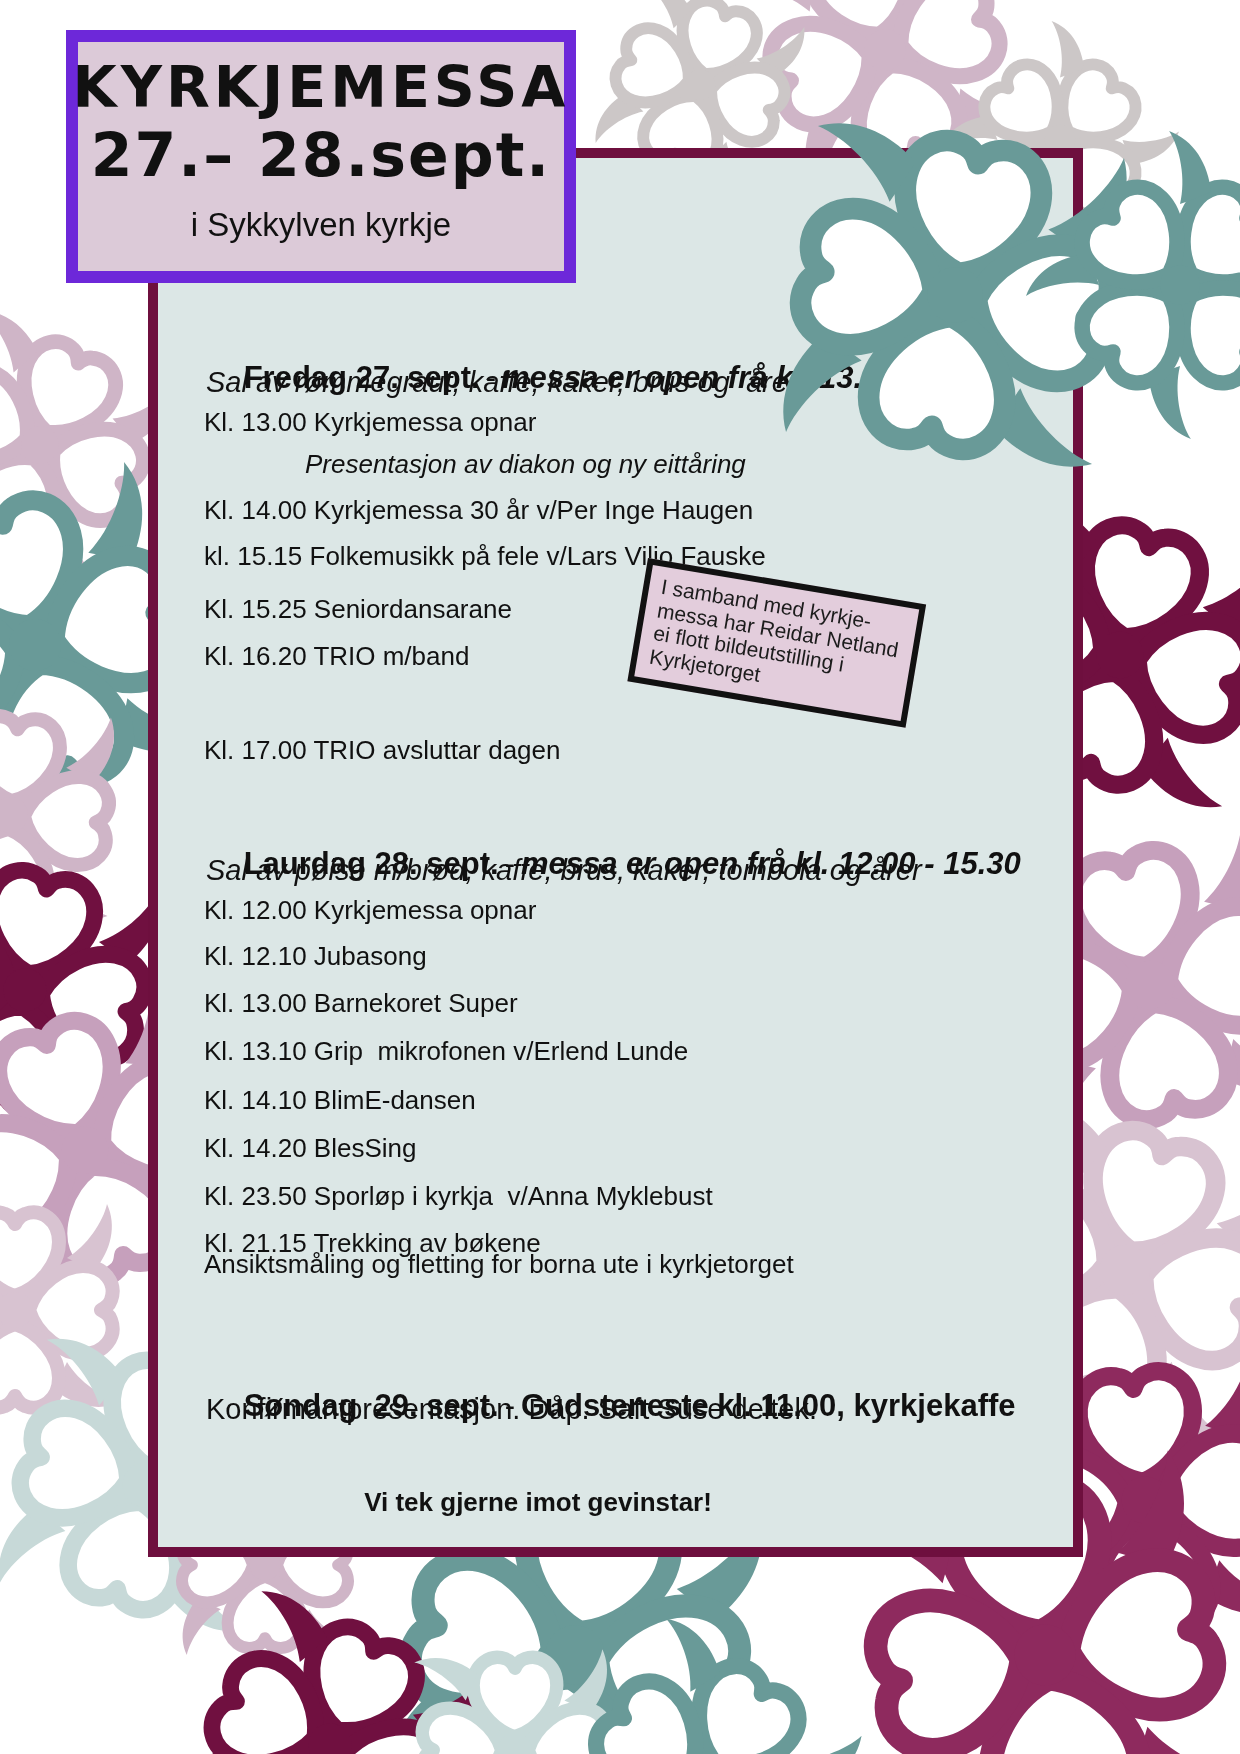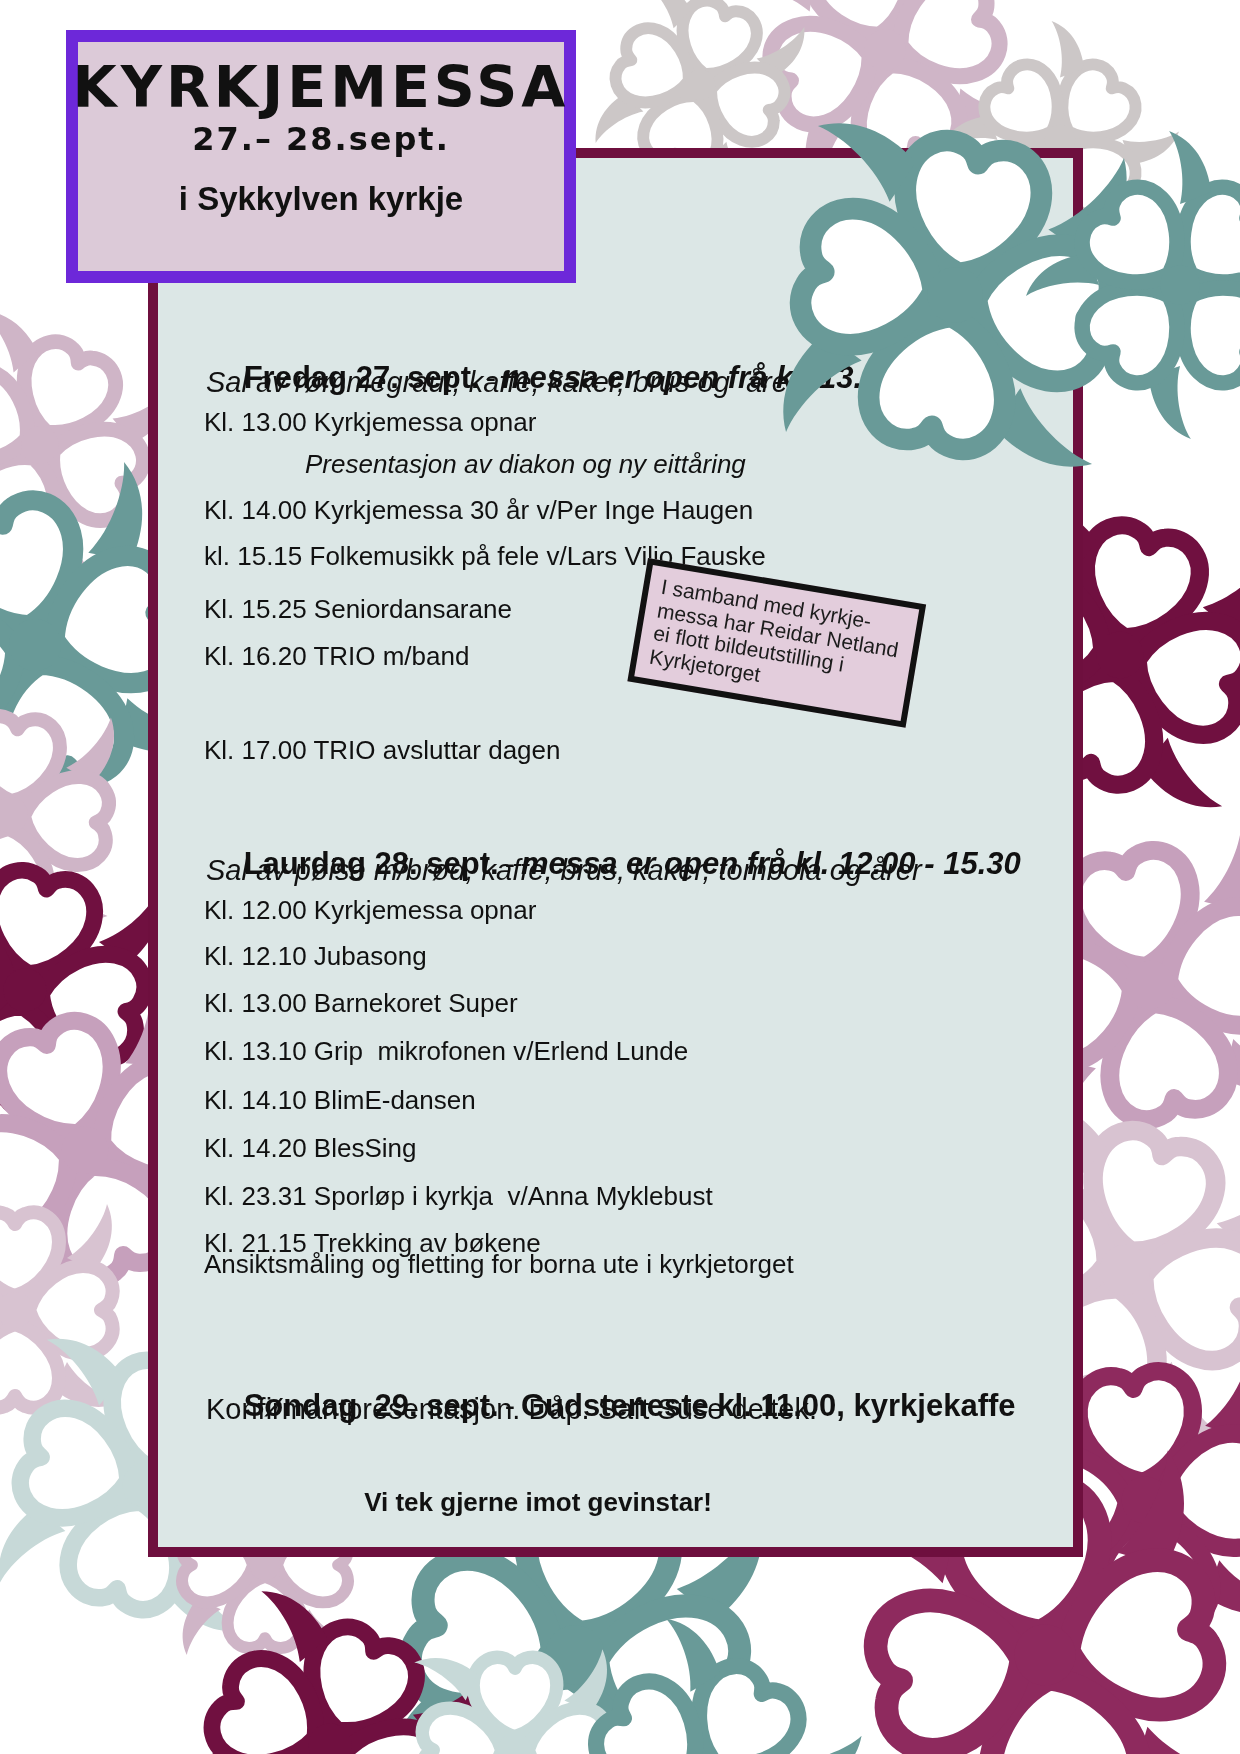--- a/index.html
+++ b/index.html
@@ -27,22 +27,22 @@
   .sub.upright{font-style:normal}
   .indent{left:147px;font-style:italic}
   .footer-line{left:0;width:760px;text-align:center;font-weight:bold}
 
   .header-box{
     position:absolute;left:66px;top:30px;width:486px;height:229px;
     background:#dccad8;border:12px solid #6d28d9;z-index:3;
     display:flex;flex-direction:column;align-items:center;
   }
   .title{font-family:"DejaVu Sans",sans-serif;font-weight:bold;font-size:57px;letter-spacing:4px;margin-top:12px}
-  .dates{font-family:"DejaVu Sans",sans-serif;font-weight:bold;font-size:32px;letter-spacing:2px;margin-top:0px}
-  .venue{font-weight:bold;font-size:33px;margin-top:22px}
+  .dates{font-family:"DejaVu Sans",sans-serif;font-weight:bold;font-size:60px;letter-spacing:2px;margin-top:0px}
+  .venue{font-weight:normal;font-size:33px;margin-top:16px}
 
   .note-box{
     position:absolute;left:648px;top:558px;width:max-content;
     background:#e3cddc;border:6px solid #111;z-index:2;
     padding:8px 14px 10px 12px;
     transform:rotate(9.5deg);transform-origin:left top;
     font-size:21px;line-height:1.13;color:#1c1c1c;
   }
   .note-box div{white-space:pre}
 </style>
@@ -103,21 +103,21 @@
     <div class="row day-head" style="top:654px">
       <span class="d">Laurdag 28. sept.</span><span class="sep">-</span><span class="inf">messa er open frå kl. 12.00 - 15.30</span>
     </div>
     <div class="row sub" style="top:696px">Sal av pølse m/brød, kaffe, brus, kaker, tombola og årer</div>
     <div class="row" style="top:738px">Kl. 12.00 Kyrkjemessa opnar</div>
     <div class="row" style="top:784px">Kl. 12.10 Jubasong</div>
     <div class="row" style="top:831px">Kl. 13.00 Barnekoret Super</div>
     <div class="row" style="top:879px">Kl. 13.10 Grip  mikrofonen v/Erlend Lunde</div>
     <div class="row" style="top:928px">Kl. 14.10 BlimE-dansen</div>
     <div class="row" style="top:976px">Kl. 14.20 BlesSing</div>
-    <div class="row" style="top:1024px">Kl. 23.31 Sporløp i kyrkja  v/Anna Myklebust</div>
+    <div class="row" style="top:1024px">Kl. 23.50 Sporløp i kyrkja  v/Anna Myklebust</div>
     <div class="row" style="top:1071px">Kl. 21.15 Trekking av bøkene</div>
     <div class="row" style="top:1092px">Ansiktsmåling og fletting for borna ute i kyrkjetorget</div>
 
     <div class="row day-head" style="top:1196px">
       <span class="d">Søndag  29. sept.</span><span class="sep">-</span><span class="inf upright">Gudsteneste kl. 11.00, kyrkjekaffe</span>
     </div>
     <div class="row sub upright" style="top:1235px">Konfirmantpresentasjon. Dåp. Saft Suse deltek.</div>
 
     <div class="row footer-line" style="top:1330px">Vi tek gjerne imot gevinstar!</div>
   </div>

